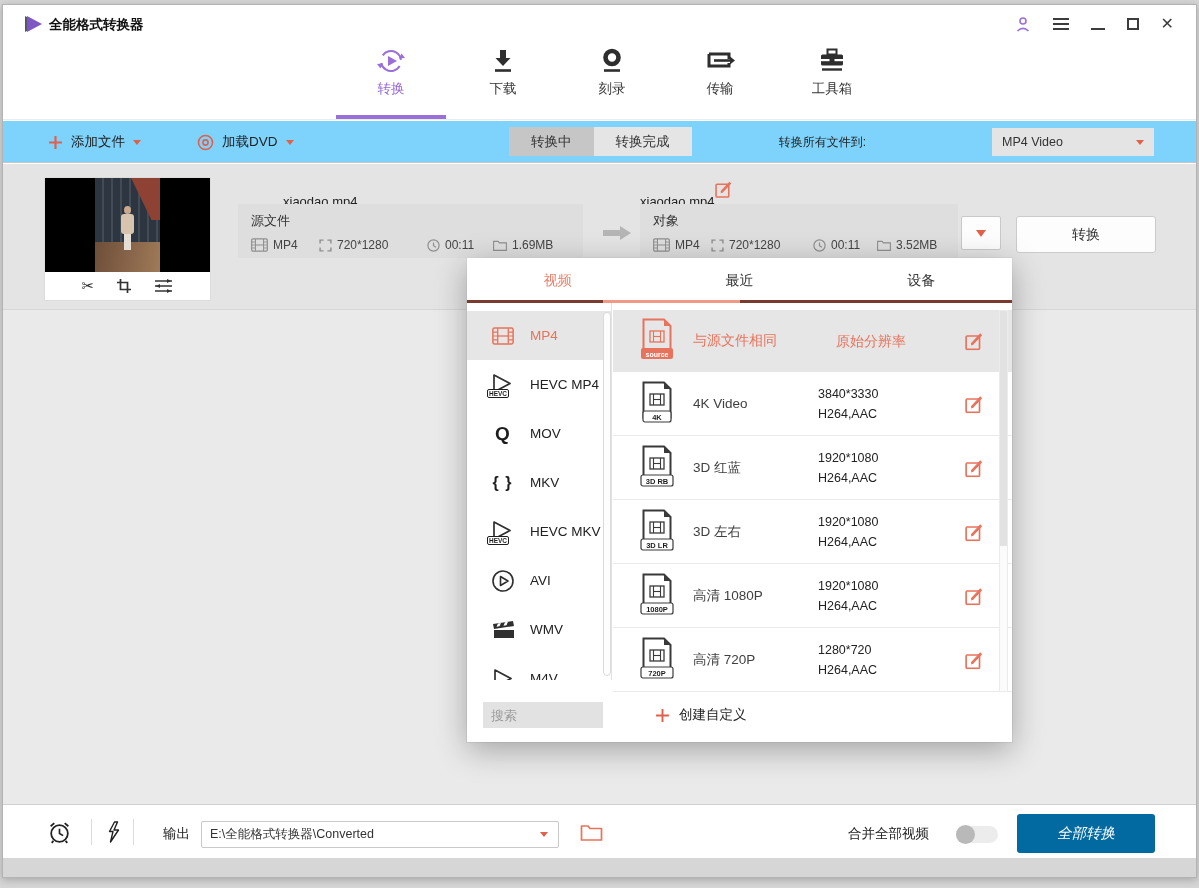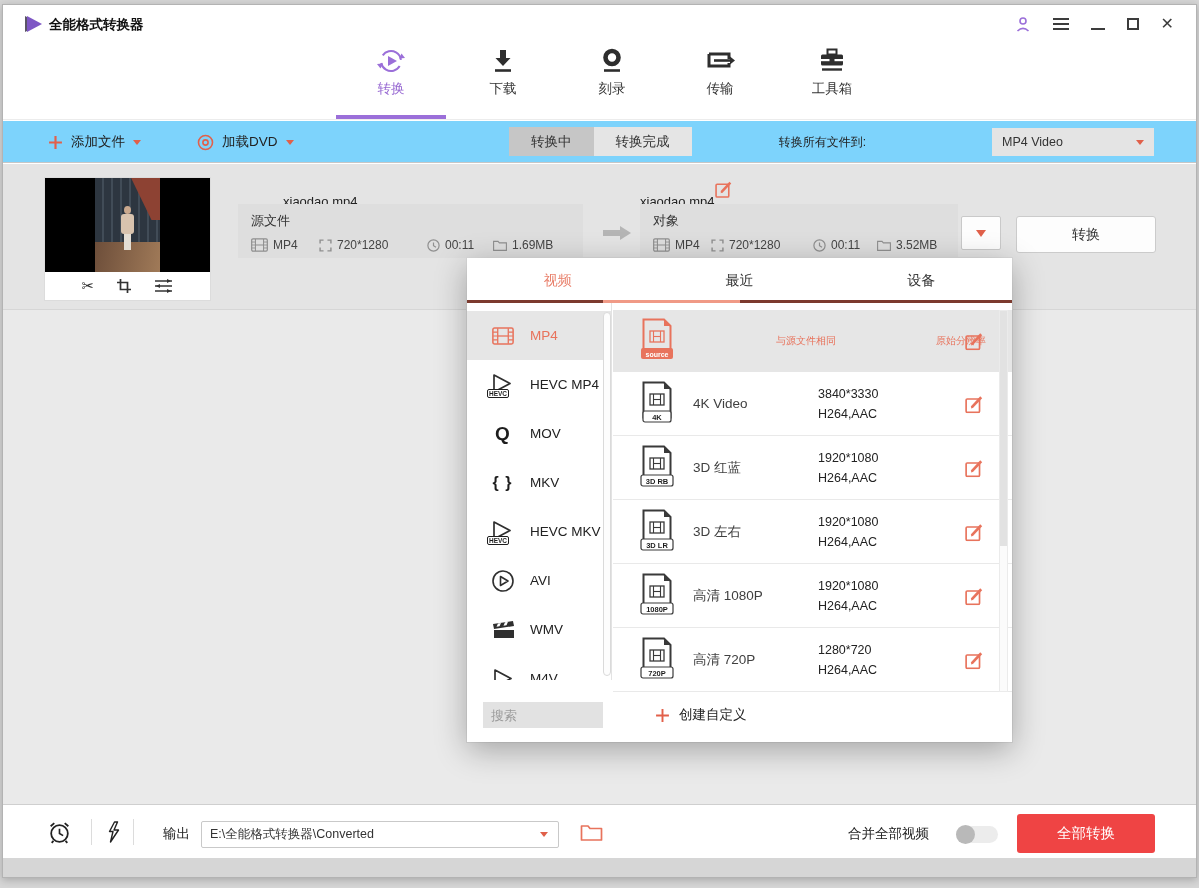--- a/index.html
+++ b/index.html
@@ -107,21 +107,21 @@
   .create-custom .cclabel { font-size:13.5px; color:#222; }
 
   .preset-list { position:absolute; left:146px; top:45px; width:399px; height:391px; padding-top:7px; }
   .preset-row { position:relative; height:64px; display:flex; align-items:center; padding-left:26px; border-bottom:1px solid #e9e9e9; cursor:pointer; }
   .preset-row.first { height:62px; }
   .preset-row.active { background:#e6e6e6; border-bottom:none; }
   .preset-ic { width:36px; height:46px; color:#3a3a3a; flex:none; }
   .preset-row.active .preset-ic { color:#e8735c; }
   .pname { font-size:13.5px; color:#404040; margin-left:18px; width:125px; }
   .pdet { width:150px; font-size:12.5px; color:#222; line-height:20px; }
-  .preset-row.active .pname, .preset-row.active .pdet { color:#e8735c; font-size:10px;text-align:right; }
+  .preset-row.active .pname, .preset-row.active .pdet { color:#e8735c; font-size:14px; }
   .p-edit { position:absolute; right:28px; top:50%; transform:translateY(-50%); color:#e8735c; cursor:pointer; }
   .preset-scroll-track { position:absolute; left:532px; top:52px; width:9px; height:382px; background:#fbfbfb; border:1px solid #ebebeb; }
   .preset-scroll-thumb { position:absolute; left:0; top:0; width:7px; height:235px; background:#e2e2e2; }
 
   .badge-r { fill:#fff; stroke:currentColor; stroke-width:1.2; }
   .badge-t { font-size:7.5px; font-weight:bold; fill:#1d1d1d; font-family:"Liberation Sans",sans-serif; }
   .preset-ic.src .badge-r { fill:#e8735c; stroke:none; }
   .preset-ic.src .badge-t { fill:#fff; font-size:7px; }
 
   
@@ -129,22 +129,22 @@
   .bb-ic { position:absolute; top:15px; color:#222; cursor:pointer; }
   .bb-div { position:absolute; top:14px; width:1px; height:26px; background:#dcdcdc; }
   .out-label { position:absolute; left:160px; top:20px; font-size:13.5px; color:#222; }
   .out-select { position:absolute; left:198px; top:16px; width:358px; height:27px; background:#fff; border:1px solid #c9c9c9; border-radius:2px;
                 display:flex; align-items:center; justify-content:space-between; padding:0 10px 0 8px; cursor:pointer; }
   .out-select .oval { font-size:12.5px; color:#333; }
   .folder-btn { position:absolute; left:577px; top:18px; color:#e8735c; cursor:pointer; }
   .merge-label { position:absolute; left:845px; top:20px; font-size:13.5px; color:#222; }
   .toggle { position:absolute; left:953px; top:21px; width:42px; height:17px; background:#ececec; border-radius:9px; cursor:pointer; }
   .knob { position:absolute; left:0; top:-1px; width:19px; height:19px; border-radius:50%; background:#b9b9b9; }
-  .convert-all-btn { position:absolute; left:1014px; top:9px; width:138px; height:39px; background:#ef4444; border-radius:3px;
-                     color:#fff; font-size:14.5px; display:flex; align-items:center; justify-content:center; cursor:pointer; }
+  .convert-all-btn { position:absolute; left:1014px; top:9px; width:138px; height:39px; background:#0369a1; border-radius:3px;
+                     color:#fff; font-size:14.5px; display:flex; align-items:center; justify-content:center; cursor:pointer;font-style:italic; }
   .bottomstrip { position:absolute; left:3px; top:858px; width:1193px; height:19px; background:#d6d6d6; }
 
   svg { display:block; }
 </style>
 </head>
 <body>
 
 <svg width="0" height="0" style="position:absolute">
   <defs>
     <symbol id="sym-film" viewBox="0 0 20 16">

